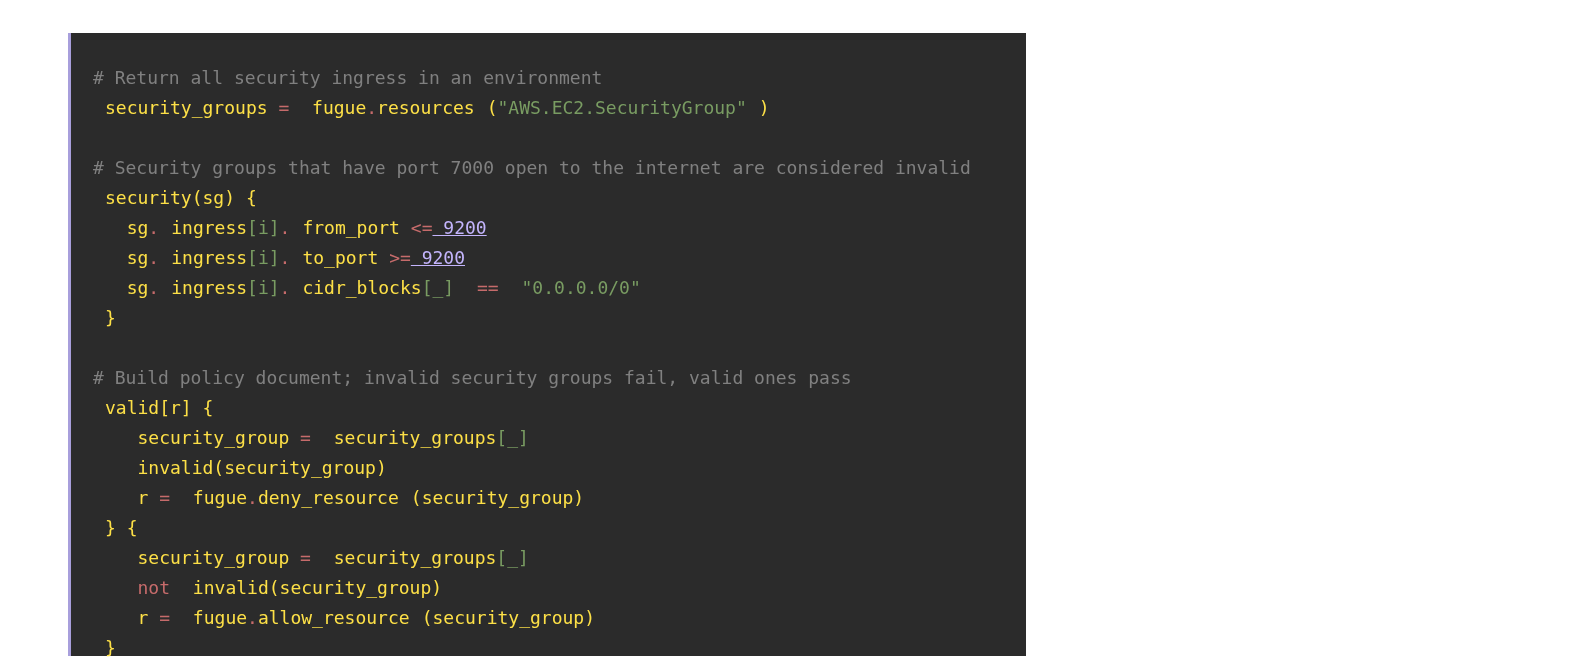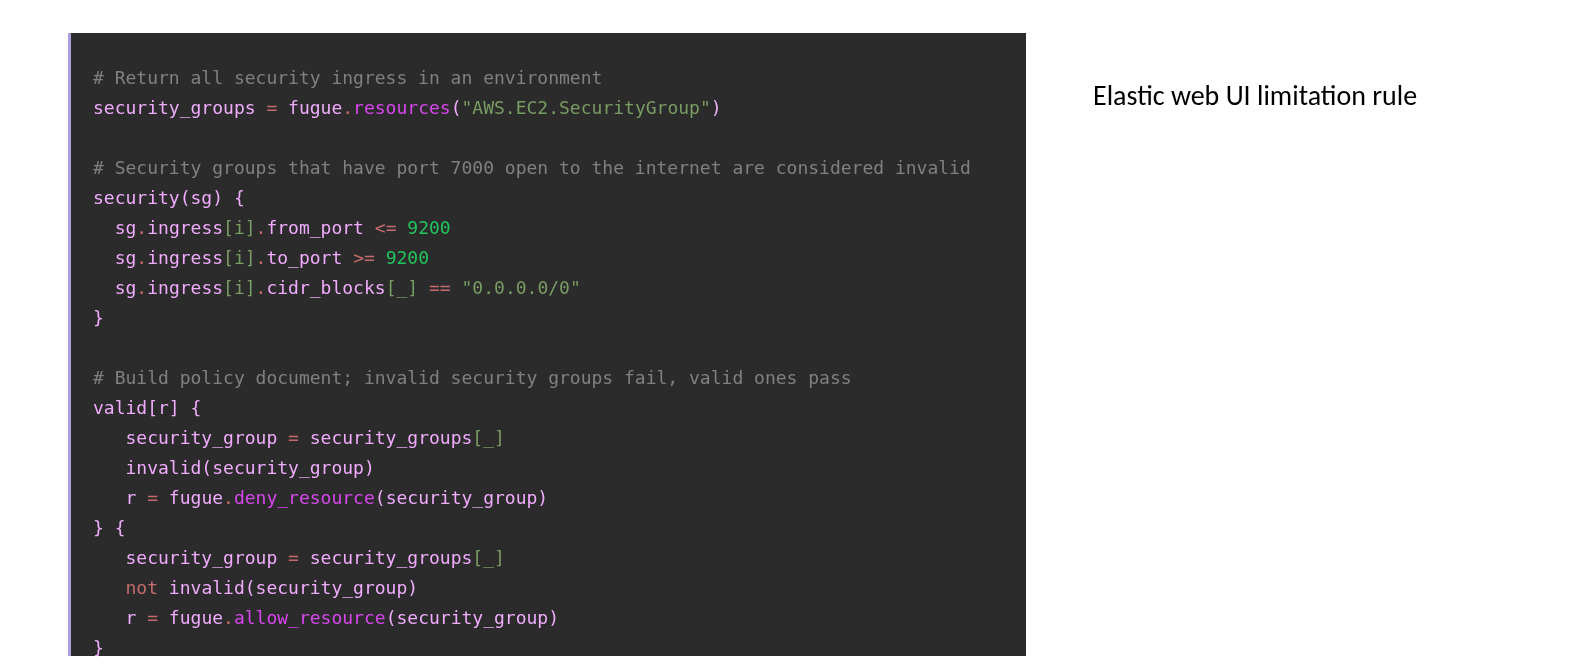--- a/index.html
+++ b/index.html
@@ -28,27 +28,27 @@
   }
   .code-body {
     padding: 30px 20px 20px 22px;
     font-family: "Consolas", "Menlo", "DejaVu Sans Mono", monospace;
     font-size: 18px;
     line-height: 30px;
     color: #e8e8e8;
     white-space: pre;
   }
   .tok-comment   { color: #808080; }
-  .tok-default   { color: #f0abfc; }
+  .tok-default   { color: #fde047; margin-left: 12px; }
   .tok-operator  { color: #c66b6b; }
   .tok-keyword   { color: #c66b6b; }
-  .tok-number    { color: #22c55e; }
+  .tok-number    { color: #c4b5fd; text-decoration: underline; }
   .tok-string    { color: #799c62; }
   .tok-index     { color: #799c62; }
-  .tok-func      { color: #d946ef; }
+  .tok-func      { color: #fde047; }
   .tok-dot       { color: #c66b6b; }
 
   .caption {
     position: absolute;
     left: 1093px;
     top: 78px;
     font-family: Calibri, Arial, sans-serif;
     font-size: 28px;
     color: #000000;
   }
@@ -74,15 +74,14 @@
 <span class="tok-default">   security_group </span><span class="tok-operator">=</span><span class="tok-default"> security_groups</span><span class="tok-index">[_]</span>
 <span class="tok-default">   invalid(security_group)</span>
 <span class="tok-default">   r </span><span class="tok-operator">=</span><span class="tok-default"> fugue</span><span class="tok-dot">.</span><span class="tok-func">deny_resource</span><span class="tok-default">(security_group)</span>
 <span class="tok-default">} {</span>
 <span class="tok-default">   security_group </span><span class="tok-operator">=</span><span class="tok-default"> security_groups</span><span class="tok-index">[_]</span>
 <span class="tok-default">   </span><span class="tok-keyword">not</span><span class="tok-default"> invalid(security_group)</span>
 <span class="tok-default">   r </span><span class="tok-operator">=</span><span class="tok-default"> fugue</span><span class="tok-dot">.</span><span class="tok-func">allow_resource</span><span class="tok-default">(security_group)</span>
 <span class="tok-default">}</span></div>
   </div>
 
-  <div class="caption">Elastic web UI limitation rule</div>
 
 </div>
 
 </body></html>

